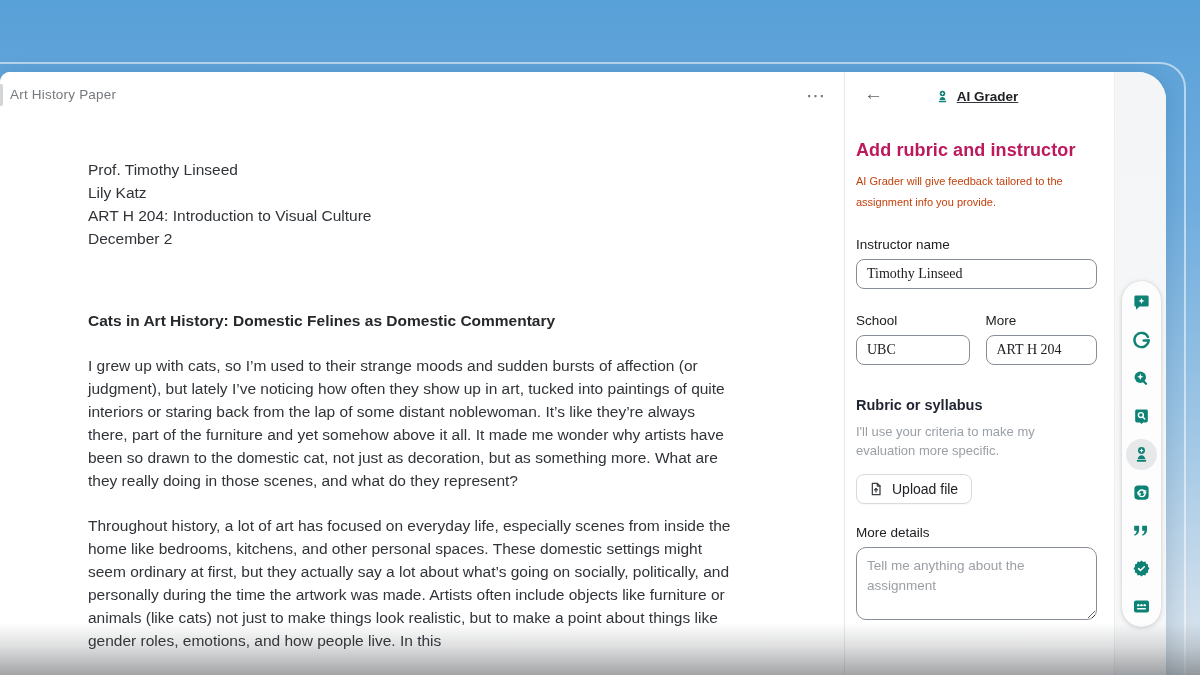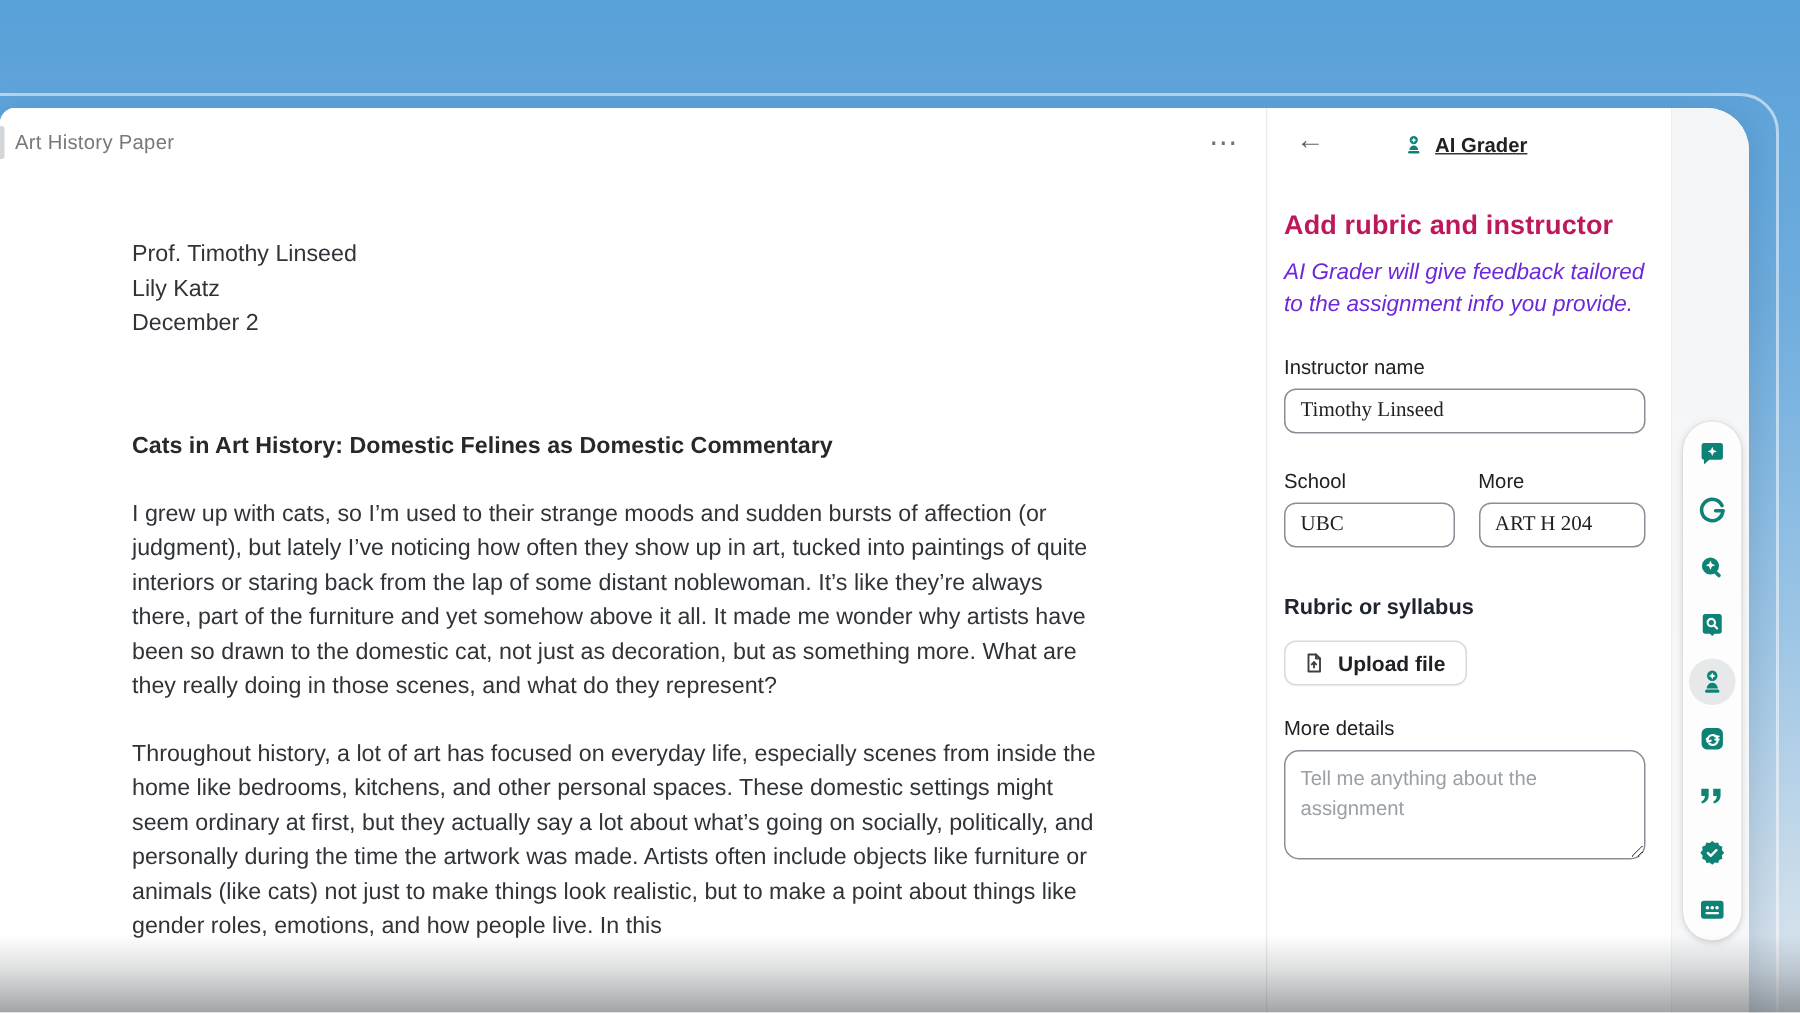--- a/index.html
+++ b/index.html
@@ -33,35 +33,35 @@
   .doc-header-line { }
   .doc-essay-title { font-weight:700; margin-top:59px; color:#26292c; }
   .doc-para { margin-top:22px; }
   
   .panel { width:270px; background:#fff; border-right:1px solid #eceef0; position:relative; padding:0 17px 0 11px; }
   .panel-header { height:46px; display:flex; align-items:center; position:relative; }
   .back-btn { background:none; border:none; font-size:19px; color:#5f6368; cursor:pointer; position:absolute; left:8px; top:12px; line-height:1; }
   .panel-title-wrap { margin:0 auto; display:flex; align-items:flex-start; gap:7px; padding-top:2px;text-decoration:underline; }
   .panel-title { font-size:13.5px; font-weight:700; color:#202124; }
   .panel-h1 { font-size:18px; font-weight:700; color:#be185d; margin-top:22px; letter-spacing:.1px; }
-  .panel-desc { font-size:15px; line-height:21px; color:#6d28d9; margin-top:10px;font-style:italic; }
+  .panel-desc { font-size:11px; line-height:21px; color:#c2410c; margin-top:10px; }
   .field-label { font-size:13.5px; color:#202124; margin-top:24px; margin-bottom:7px; }
   .text-input {
     width:100%; height:30px; border:1px solid #888e96; border-radius:8px;
     padding:0 10px; font-size:14px; color:#202124; font-family:Liberation Serif, serif; background:#fff;
   }
   .field-row { display:flex; gap:16px;align-items:flex-end; }
   .field-col-school { width:114px; }
   .field-col-class { width:112px; }
   .section-h2 { font-size:14.5px; font-weight:700; color:#1f2430; margin-top:32px; }
   .help-text { font-size:13px; line-height:19px; color:#9aa0a6; margin-top:9px; }
   .upload-btn {
     margin-top:14px; display:inline-flex; align-items:center; gap:8px;
     border:1px solid #d7dade; border-radius:8px; background:#fff; cursor:pointer;
-    padding:6px 13px 6px 11px; font-size:14px; font-weight:700; color:#202124; font-family:inherit;
+    padding:6px 13px 6px 11px; font-size:14px; font-weight:400; color:#202124; font-family:inherit;
     box-shadow:0 1px 1px rgba(0,0,0,0.03);
   }
   .more-label { font-size:13.5px; color:#202124; margin-top:21px; margin-bottom:7px; }
   .details-textarea {
     width:100%; height:73px; border:1px solid #888e96; border-radius:10px;
     padding:8px 10px; font-size:13.5px; line-height:20px; color:#202124;
     font-family:inherit; resize:vertical;
   }
   .details-textarea::placeholder { color:#9aa0a6; }
   
@@ -92,20 +92,21 @@
 
   <div class="doc-area">
     <div class="doc-edge-bar"></div>
     <div class="doc-topbar">
       <div class="doc-title">Art History Paper</div>
       <button class="more-btn">⋯</button>
     </div>
     <div class="doc-page">
       <div class="doc-header-line">Prof. Timothy Linseed</div>
       <div class="doc-header-line">Lily Katz</div>
+      <div class="doc-header-line">ART H 204: Introduction to Visual Culture</div>
       <div class="doc-header-line">December 2</div>
       <div class="doc-essay-title">Cats in Art History: Domestic Felines as Domestic Commentary</div>
       <div class="doc-para">I grew up with cats, so I’m used to their strange moods and sudden bursts of affection (or judgment), but lately I’ve noticing how often they show up in art, tucked into paintings of quite interiors or staring back from the lap of some distant noblewoman. It’s like they’re always there, part of the furniture and yet somehow above it all. It made me wonder why artists have been so drawn to the domestic cat, not just as decoration, but as something more. What are they really doing in those scenes, and what do they represent?</div>
       <div class="doc-para">Throughout history, a lot of art has focused on everyday life, especially scenes from inside the home like bedrooms, kitchens, and other personal spaces. These domestic settings might seem ordinary at first, but they actually say a lot about what’s going on socially, politically, and personally during the time the artwork was made. Artists often include objects like furniture or animals (like cats) not just to make things look realistic, but to make a point about things like gender roles, emotions, and how people live. In this</div>
     </div>
   </div>
 
   <div class="panel">
     <div class="panel-header">
       <button class="back-btn">←</button>
@@ -133,20 +134,21 @@
         <div class="field-label">School</div>
         <input class="text-input" type="text" value="UBC" style="">
       </div>
       <div class="field-col-class">
         <div class="field-label">More</div>
         <input class="text-input" type="text" value="ART H 204" style="">
       </div>
     </div>
 
     <div class="section-h2">Rubric or syllabus</div>
+    <div class="help-text">I'll use your criteria to make my evaluation more specific.</div>
 
     <button class="upload-btn">
       <span class="icon16">
         <svg width="16" height="16" viewBox="0 0 24 24" fill="none" stroke="#3c4043" stroke-width="1.9" stroke-linecap="round" stroke-linejoin="round">
           <path d="M6.5 3.5h7.5l4 4v13h-11.5z"></path>
           <path d="M14 3.5v4h4"></path>
           <path d="M12 16.5v-5.2"></path>
           <path d="M9.8 13.4l2.2-2.2 2.2 2.2"></path>
         </svg>
       </span>

